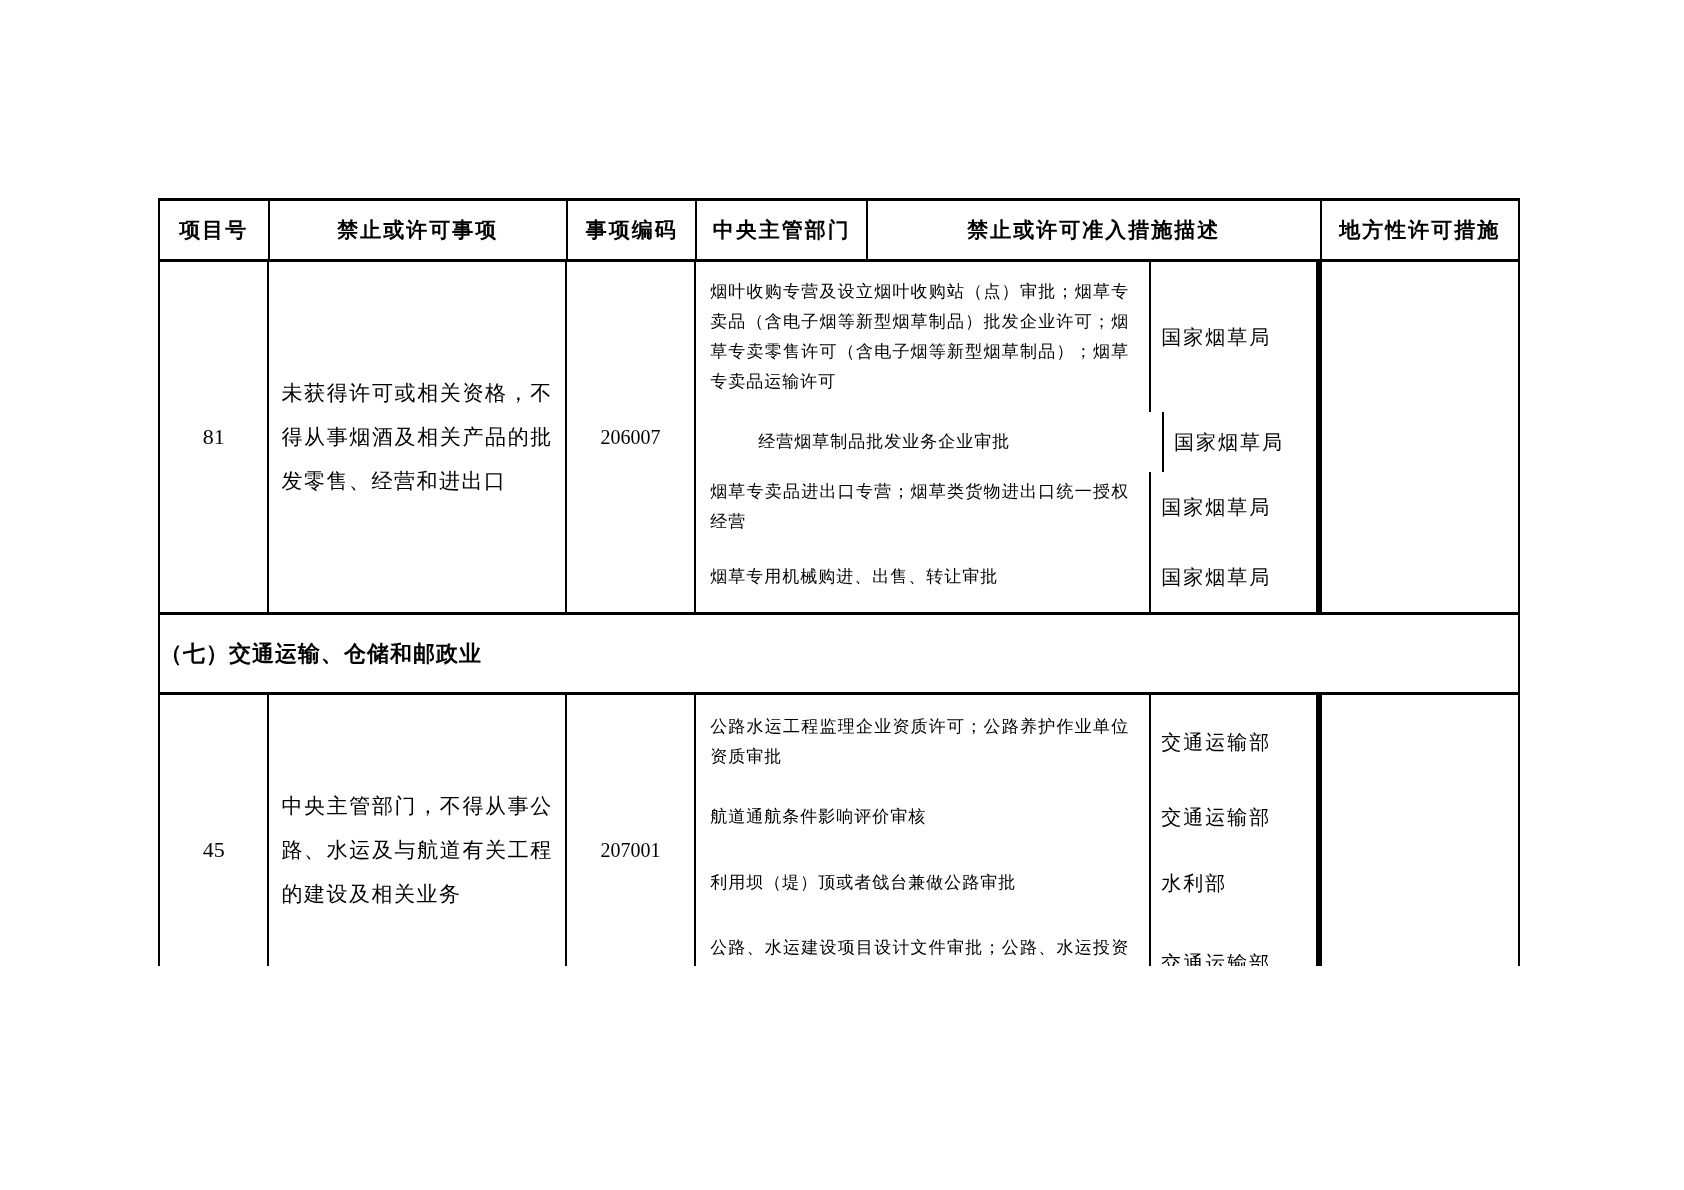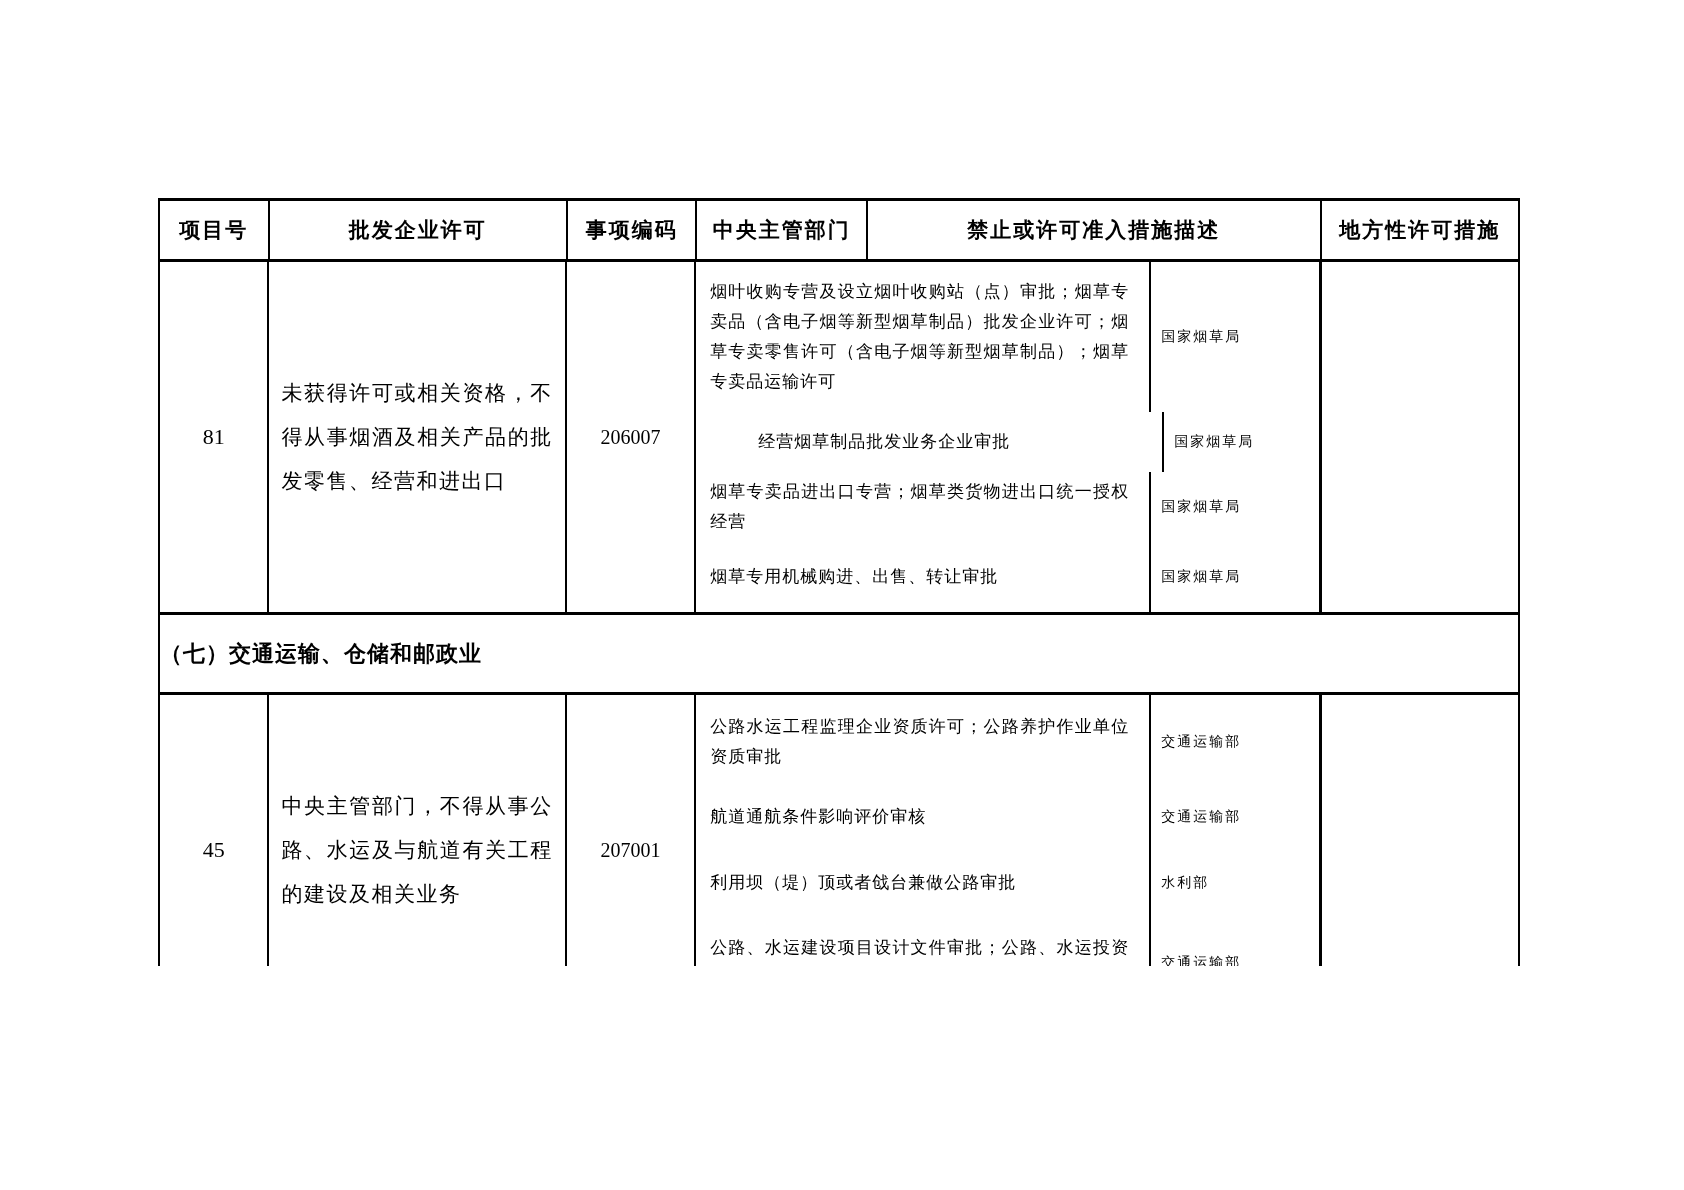--- a/index.html
+++ b/index.html
@@ -57,24 +57,24 @@
   .mdcol{display:flex;flex-direction:column;}
   .subrow{display:flex;box-sizing:border-box;}
   .measure{
     box-sizing:border-box;border-right:2px solid #000;
     display:flex;align-items:center;
     padding:0 20px 0 14px;
     font-size:17px;line-height:30px;letter-spacing:1px;
     text-align:justify;word-break:break-all;
   }
   .dept{
-    box-sizing:border-box;border-right:3px solid #000000;
+    box-sizing:border-box;border-right:6px solid #000000;
     display:flex;align-items:center;
     padding-left:10px;
-    font-size:14px;letter-spacing:2px;
+    font-size:20px;letter-spacing:2px;
   }
   
   .h44a{height:150px;}
   .h44b{height:60px;padding-left:48px;}
   .h44c{height:70px;}
   .h44d{height:70px;}
   
   .h45a{height:94px;}
   .h45b{height:56px;}
   .h45c{height:76px;}
@@ -99,21 +99,21 @@
 </style>
 </head>
 <body>
 
 <div class="page">
 
   <div class="doc-table">
 
     <div class="thead">
       <div class="hcell w1">项目号</div>
-      <div class="hcell w2">批发企业许可</div>
+      <div class="hcell w2">禁止或许可事项</div>
       <div class="hcell w3">事项编码</div>
       <div class="hcell wd">中央主管部门</div>
       <div class="hcell wm">禁止或许可准入措施描述</div>
       <div class="hcell w6">地方性许可措施</div>
     </div>
 
     <div class="datarow r44">
       <div class="cell w1 center id-cell">81</div>
       <div class="cell w2 item-cell">未获得许可或相关资格，不得从事烟酒及相关产品的批发零售、经营和进出口</div>
       <div class="cell w3 center code-cell">206007</div>

